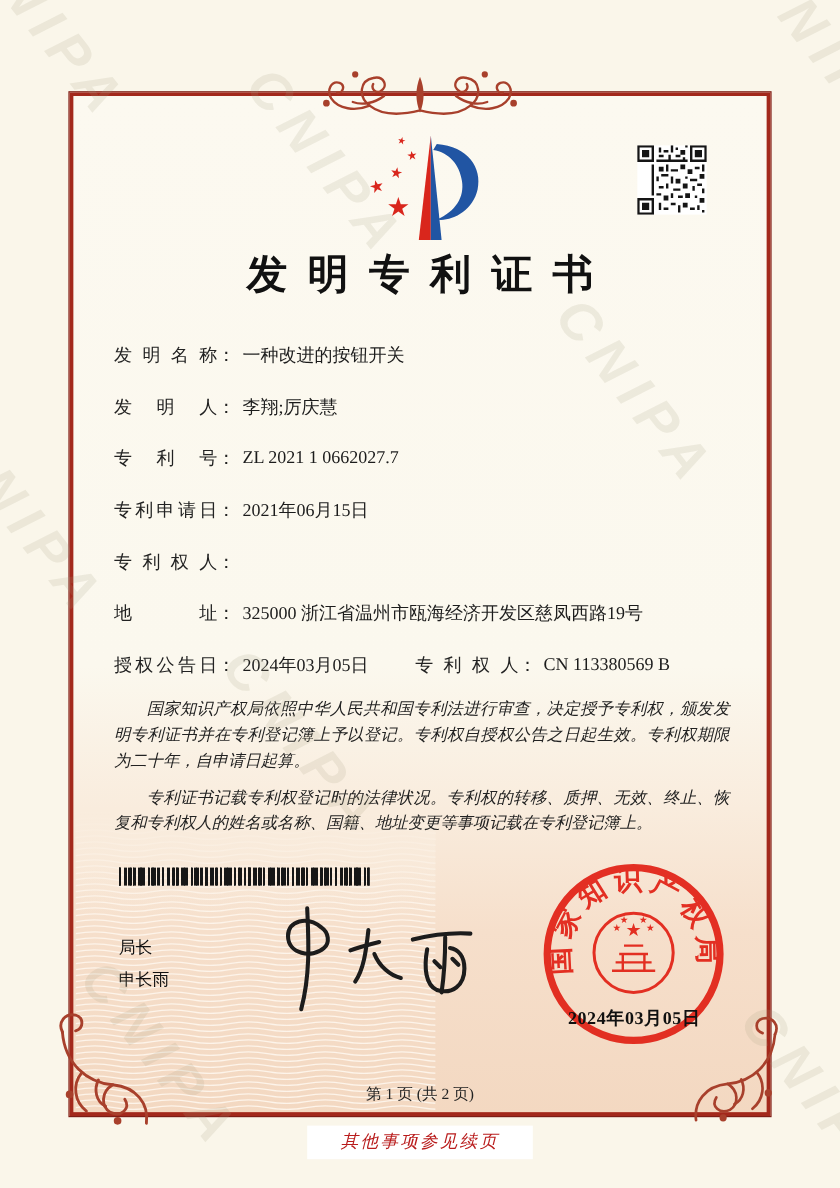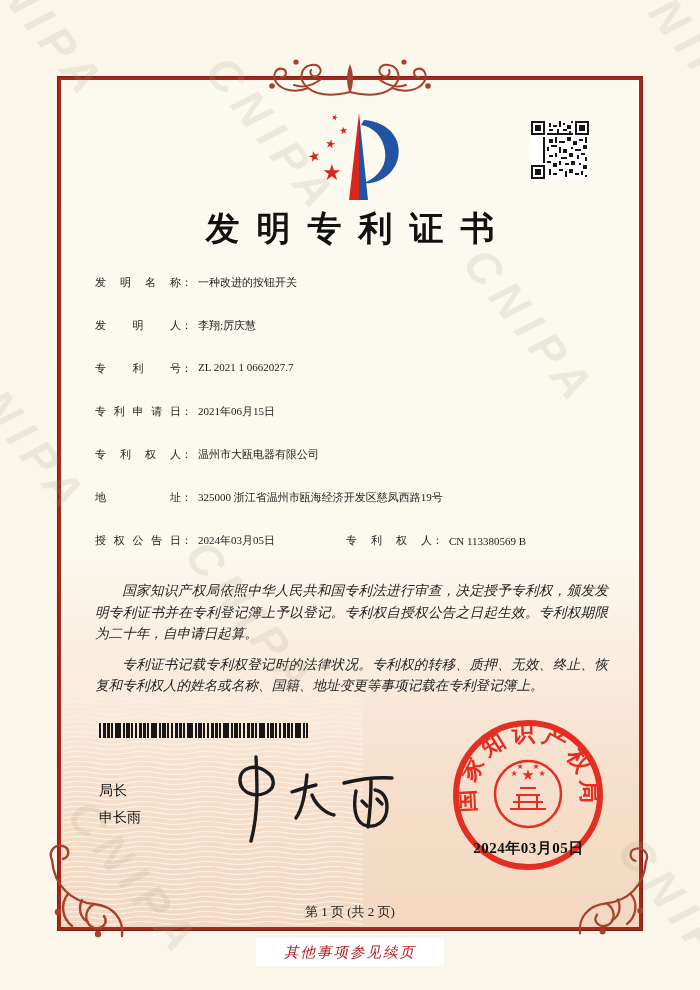--- a/index.html
+++ b/index.html
@@ -40,21 +40,21 @@
   .cert-no{position:absolute;left:37px;top:42px;font-size:15.5px;letter-spacing:1px;color:#333;z-index:3;}
   .logo{position:absolute;left:240px;top:33px;width:110px;height:94px;z-index:3;}
   .logo .star{position:absolute;color:#d9261c;line-height:1;}
   .qr{position:absolute;left:473px;top:44px;width:58px;height:58px;z-index:3;}
   .cert-title{
     position:absolute;left:0;right:0;top:129px;text-align:center;z-index:3;
     font-size:34px;font-weight:700;letter-spacing:17px;text-indent:17px;color:#111;
   }
   
   .fields{position:absolute;left:37px;right:34px;top:198px;z-index:3;}
-  .frow{height:43px;display:flex;align-items:flex-start;position:relative;font-size:11px;}
+  .frow{height:43px;display:flex;align-items:center;position:relative;font-size:15px;}
   .flabel{display:inline-block;width:86px;text-align:justify;text-align-last:justify;color:#222;}
   .fcolon{margin-right:6px;}
   .fvalue{color:#1c1c1c;}
   .pair2{position:absolute;left:251px;display:flex;align-items:center;}
   
   .paras{position:absolute;left:37px;width:514px;top:503px;z-index:3;}
   .paras p{
     margin:0 1px 9px 0;text-indent:2em;font-size:13.6px;line-height:21.5px;
     font-style:italic;color:#222;text-align:justify;
   }
@@ -163,21 +163,20 @@
         <span class="fvalue">ZL 2021 1 0662027.7</span>
     </div>
     <div class="frow">
       <span class="flabel">专利申请日</span>
         <span class="fcolon">：</span>
         <span class="fvalue">2021年06月15日</span>
     </div>
     <div class="frow">
       <span class="flabel">专利权人</span>
         <span class="fcolon">：</span>
-        <span class="fvalue">温州市大瓯电器有限公司</span>
     </div>
     <div class="frow">
       <span class="flabel">地址</span>
         <span class="fcolon">：</span>
         <span class="fvalue">325000 浙江省温州市瓯海经济开发区慈凤西路19号</span>
     </div>
     <div class="frow">
       <span class="flabel">授权公告日</span>
         <span class="fcolon">：</span>
         <span class="fvalue">2024年03月05日</span>

